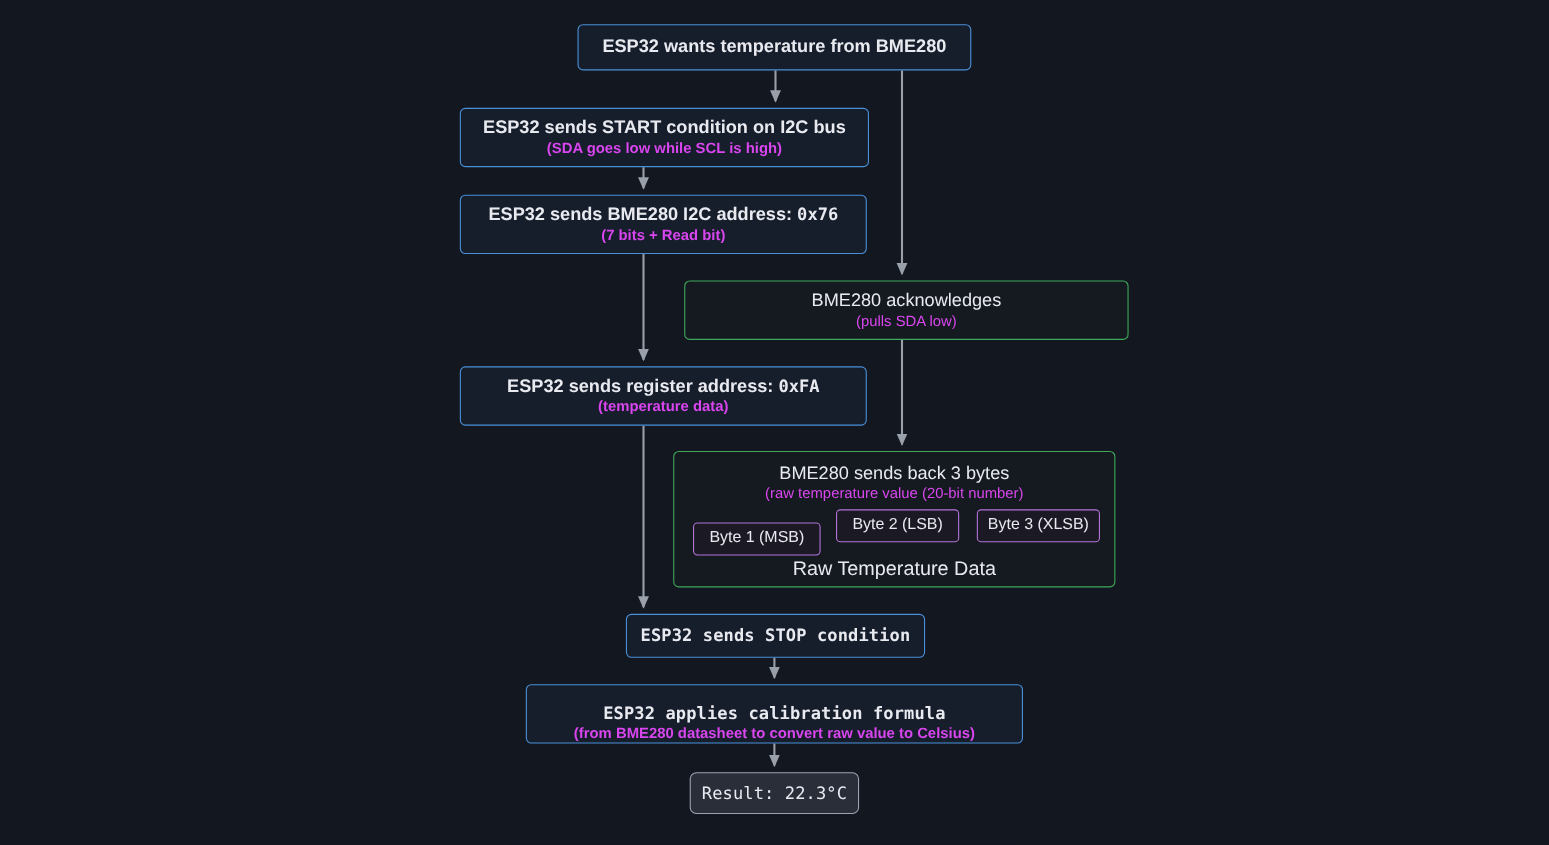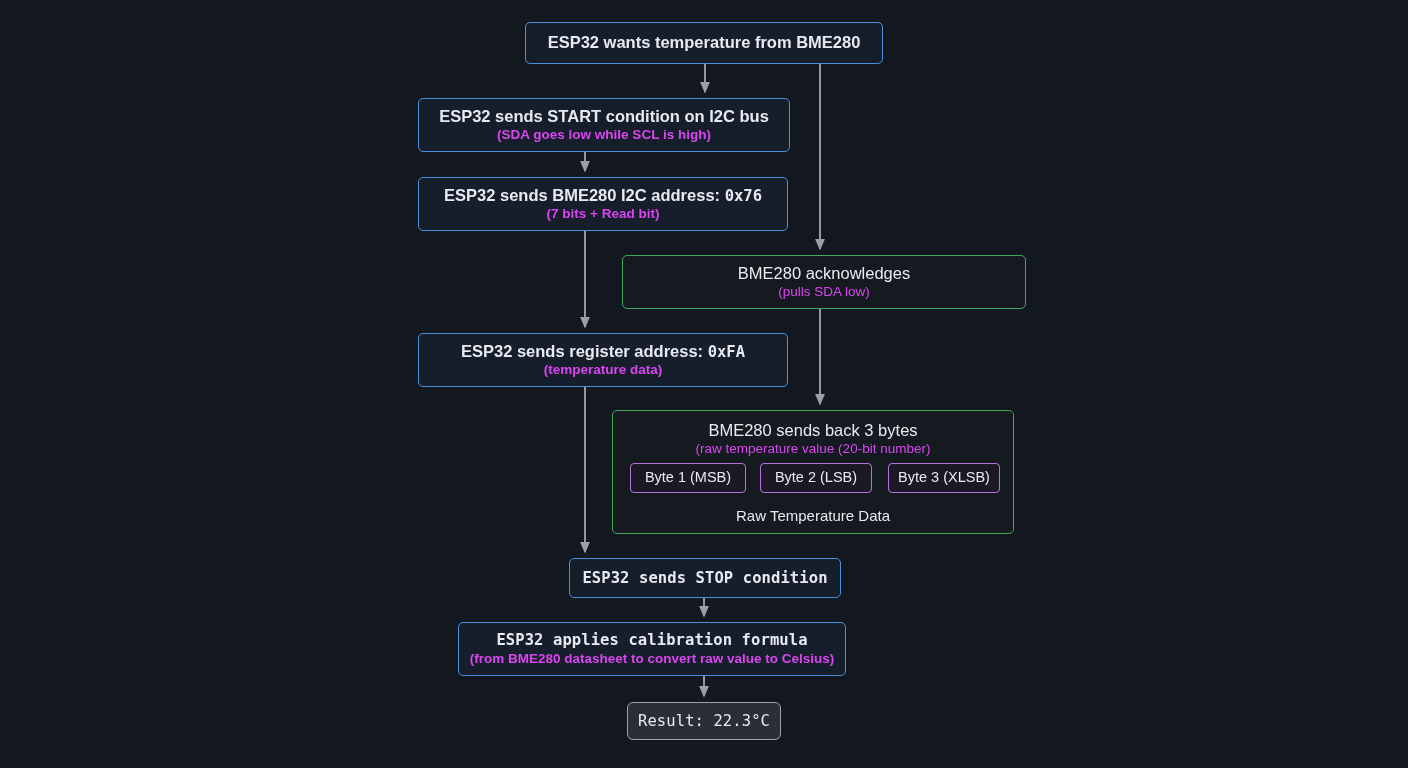--- a/index.html
+++ b/index.html
@@ -89,51 +89,51 @@
 
   
   #n-want      { left: 525px; top: 22px;  width: 358px; height: 42px; }
   #n-start     { left: 418px; top: 98px;  width: 372px; height: 54px; }
   #n-addr      { left: 418px; top: 177px; width: 370px; height: 54px; }
   #n-ack       { left: 622px; top: 255px; width: 404px; height: 54px; }
   #n-reg       { left: 418px; top: 333px; width: 370px; height: 54px; }
   #n-bytes     { left: 612px; top: 410px; width: 402px; height: 124px;
                  justify-content: flex-start; padding-top: 8px; }
   #n-stop      { left: 569px; top: 558px; width: 272px; height: 40px; }
-  #n-calib     { left: 458px; top: 622px; width: 388px; height: 54px; }
+  #n-calib     { left: 478px; top: 622px; width: 452px; height: 54px; justify-content: flex-end; }
   #n-result    { left: 627px; top: 702px; width: 154px; height: 38px; }
 
   
   .byte-row {
     position: absolute;
     left: 0; top: 52px;
     width: 100%;
     height: 30px;
   }
   .n-byte {
     position: absolute;
     top: 0;
     height: 30px;
     display: flex;
     align-items: center;
     justify-content: center;
     box-sizing: border-box;
   }
-  #n-byte1 { left: 17px;  width: 116px; }
+  #n-byte1 { left: 17px;  width: 116px; margin-top: 12px; }
   #n-byte2 { left: 147px; width: 112px; }
   #n-byte3 { left: 275px; width: 112px; }
 
   .loop-label {
     position: absolute;
     left: 0;
     top: 96px;
     width: 100%;
     text-align: center;
     font-family: "Liberation Sans", sans-serif;
-    font-size: 15px;
+    font-size: 18px;
     color: #e8eaf0;
   }
   .bytes-title { margin-top: 2px; }
 </style>
 </head>
 <body>
 
 <div id="stage">
 
   <svg id="edges" viewBox="0 0 1408 768" width="1408" height="768">

